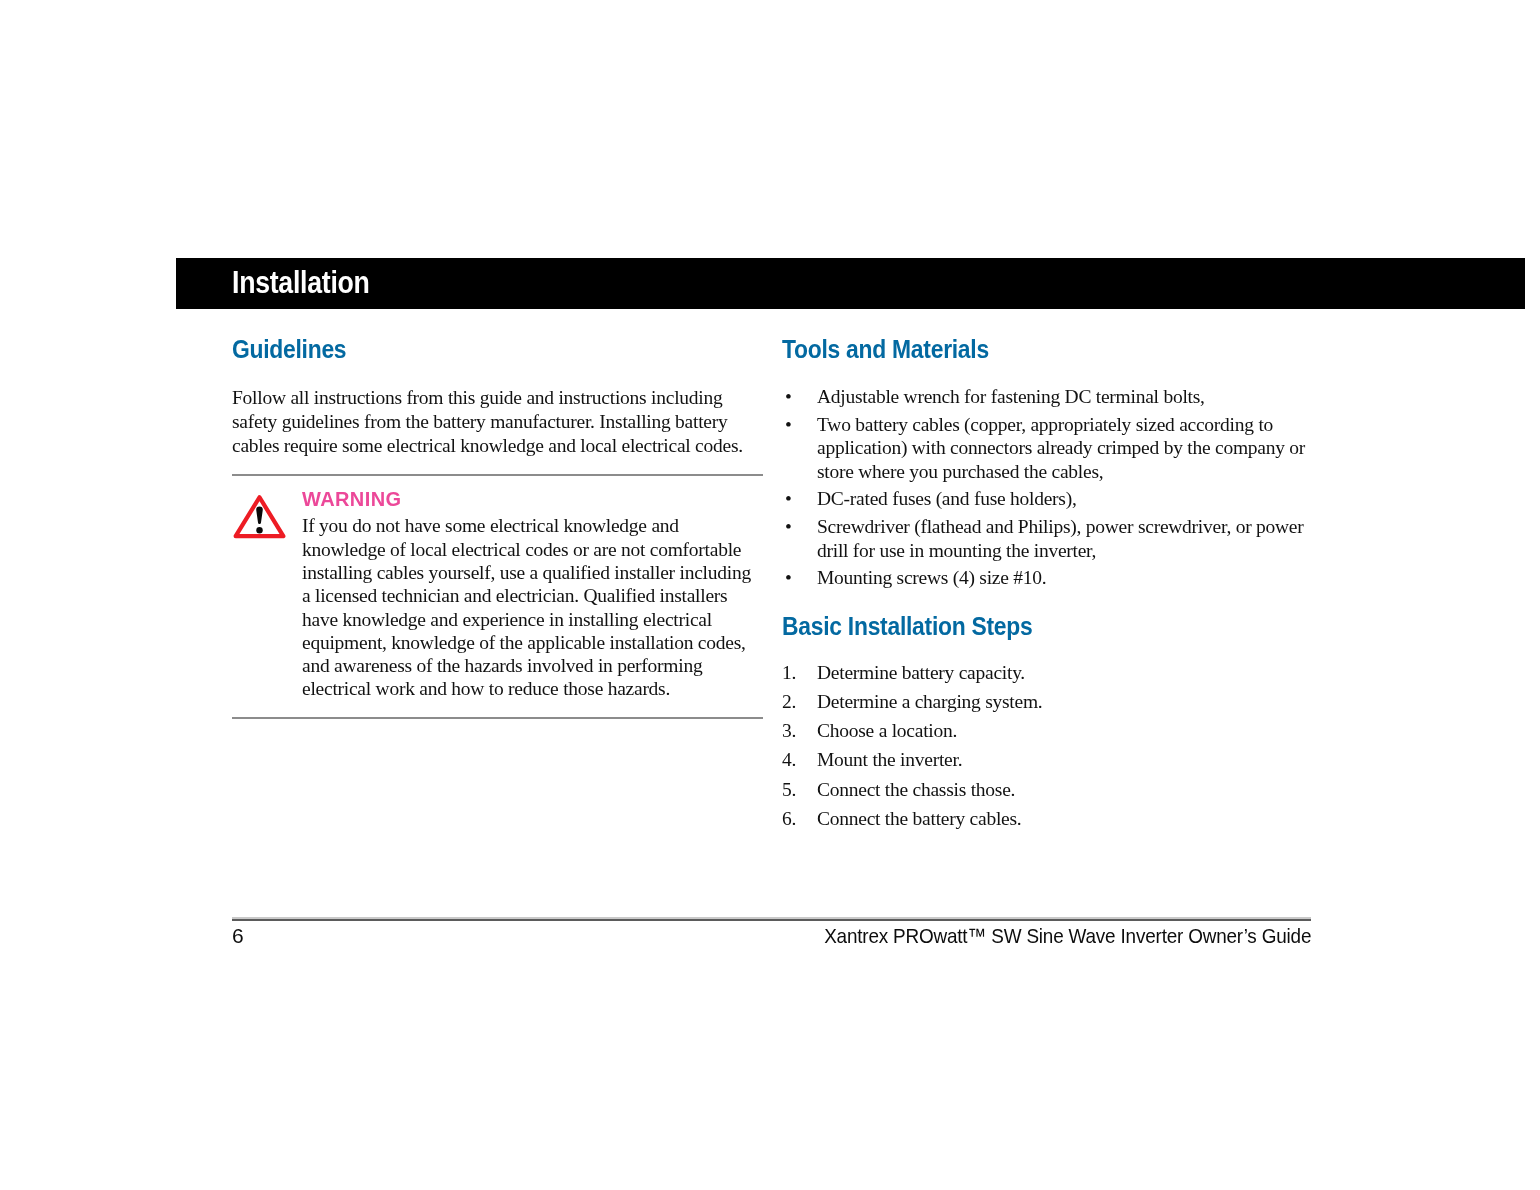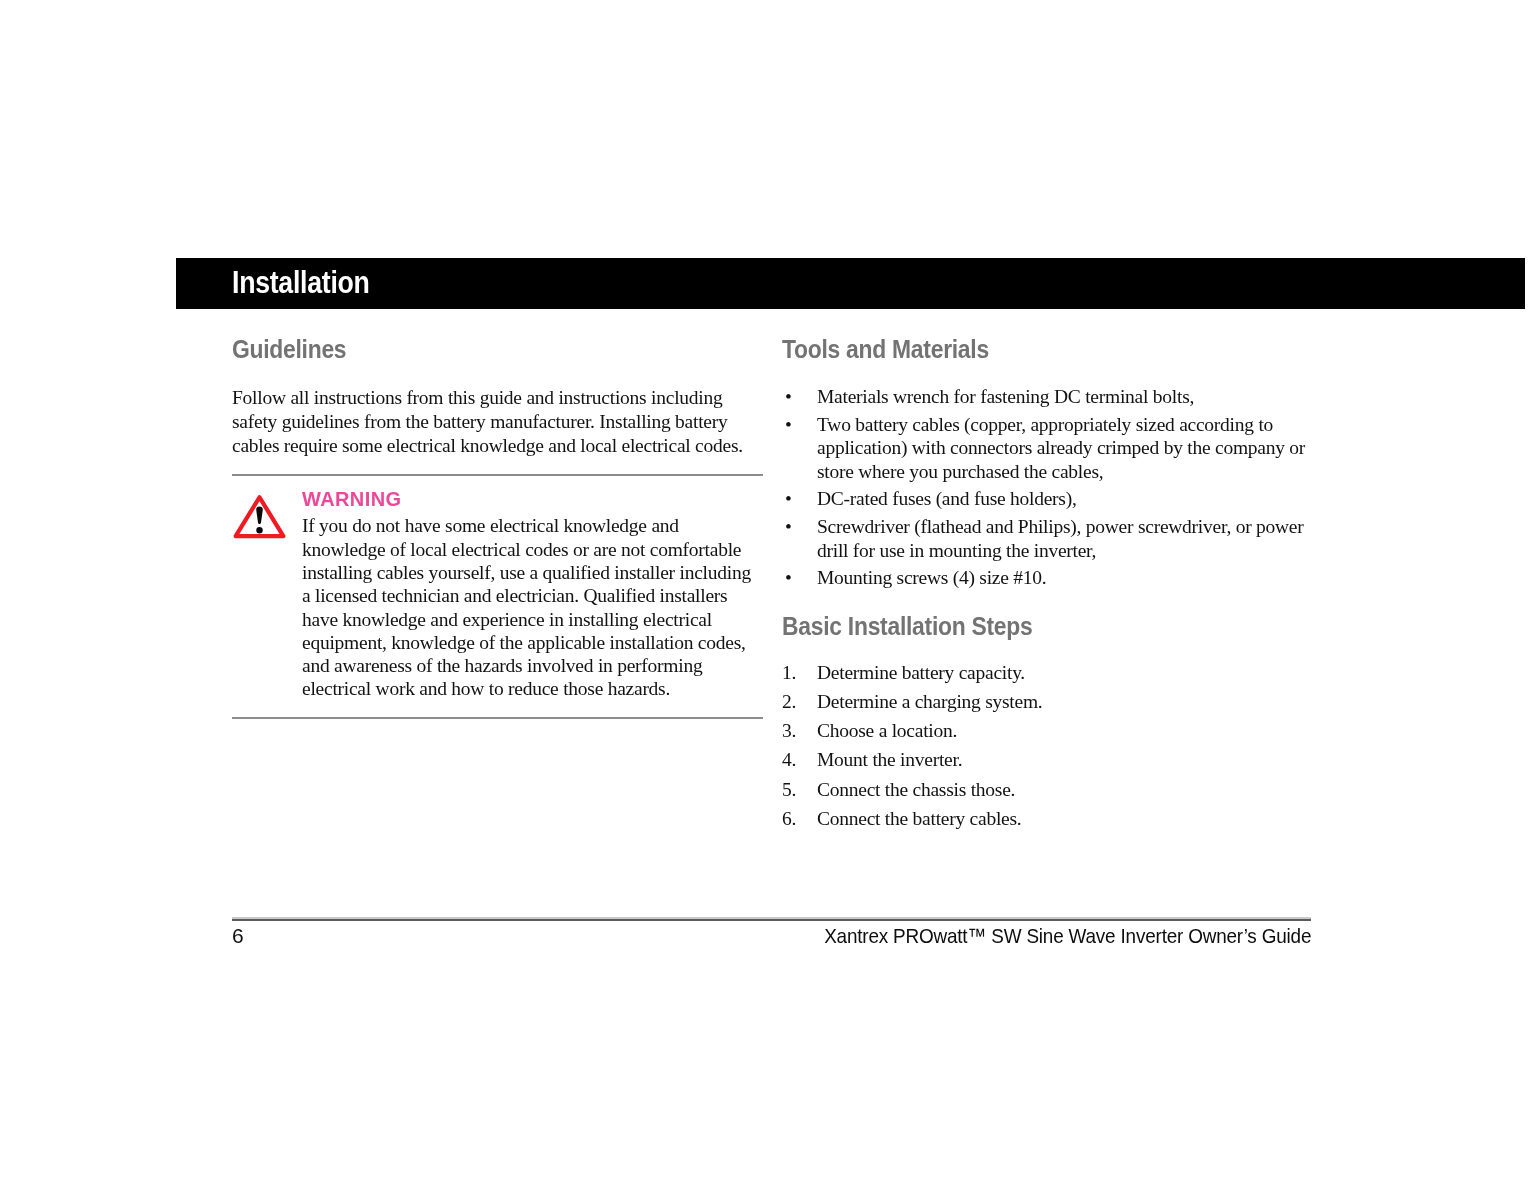--- a/index.html
+++ b/index.html
@@ -30,21 +30,21 @@
   }
 
   
   .col-left  { position: absolute; left: 232px; top: 334px; width: 531px; }
   .col-right { position: absolute; left: 782px; top: 334px; width: 531px; }
 
   .section-heading {
     margin: 0;
     font-family: "Liberation Sans", sans-serif;
     font-weight: bold; font-size: 26px;
-    color: #737373;
+    color: #0369a1;
     line-height: 30px;
   }
   .section-heading > span {
     display: inline-block;
     transform: scaleX(0.88);
     transform-origin: left center;
     white-space: nowrap;
     letter-spacing: -0.3px;
   }
 
@@ -158,21 +158,21 @@
     </div>
   </div>
 </div>
 
 <div class="col-right">
   <h2 class="section-heading">
     <span>Tools and Materials</span>
   </h2>
 
   <ul class="tools-list">
-      <li>Materials wrench for fastening DC terminal bolts,</li>
+      <li>Adjustable wrench for fastening DC terminal bolts,</li>
       <li>Two battery cables (copper, appropriately sized according to application) with connectors already crimped by the company or store where you purchased the cables,</li>
       <li>DC-rated fuses (and fuse holders),</li>
       <li>Screwdriver (flathead and Philips), power screwdriver, or power drill for use in mounting the inverter,</li>
       <li>Mounting screws (4) size #10.</li>
     </ul>
 
   <h2 class="section-heading steps-heading">
     <span>Basic Installation Steps</span>
   </h2>
 

